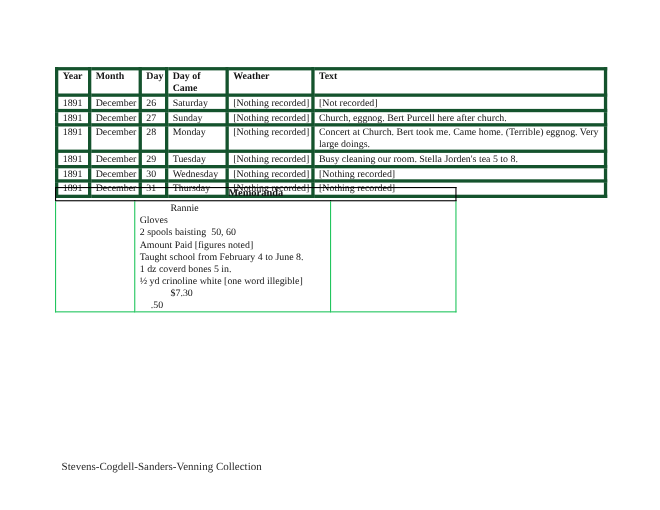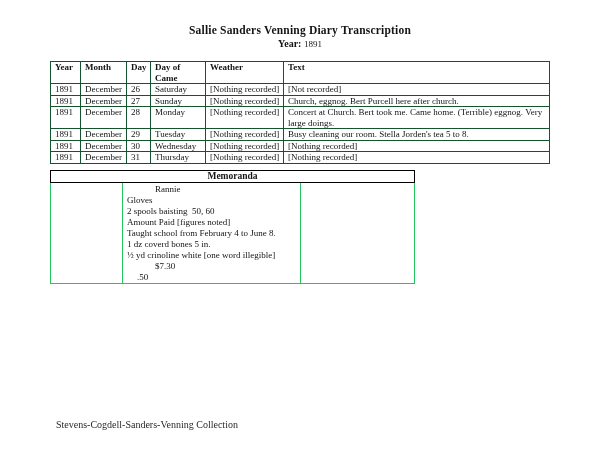--- a/index.html
+++ b/index.html
@@ -16,21 +16,21 @@
   .title-block { position:absolute; top:24px; left:0; width:600px; text-align:center; }
   .doc-title { font-size:11.5px; font-weight:bold; letter-spacing:0.2px; }
   .year-line { font-size:10px; margin-top:2px; }
   .year-label { font-weight:bold; }
   .year-value { font-size:9px; font-weight:normal; }
 
   table { border-collapse:collapse; table-layout:fixed; }
 
   .diary-table { position:absolute; left:50px; top:61px; width:499px; }
   .diary-table th, .diary-table td {
-    border:1px solid #14532d;
+    border:3px solid #14532d;
     font-size:9px; line-height:10.5px;
     padding:0 1px 0 4px;
     vertical-align:top; text-align:left;
     overflow:hidden;
   }
   .diary-table th { font-weight:bold; height:21px; }
   .diary-table td { height:11px; white-space:nowrap; }
   .diary-table td.cell-text { white-space:normal; }
 
   .memo-table { position:absolute; left:50px; top:170px; width:364px; }
@@ -49,27 +49,20 @@
   .doc-footer {
     position:absolute; left:56px; top:420px;
     font-size:10px; line-height:10px; color:#2a2a2a;
   }
 </style>
 </head>
 <body>
 
 <div class="page">
 
-  <div class="title-block">
-    <div class="doc-title">Sallie Sanders Venning Diary Transcription</div>
-    <div class="year-line">
-      <span class="year-label">Year:</span>
-      <span class="year-value">1891</span>
-    </div>
-  </div>
 
   <table class="diary-table">
     <colgroup>
       <col style="width:30px">
         <col style="width:46px">
         <col style="width:24px">
       <col style="width:55px">
         <col style="width:78px">
         <col style="width:266px">
     </colgroup>

